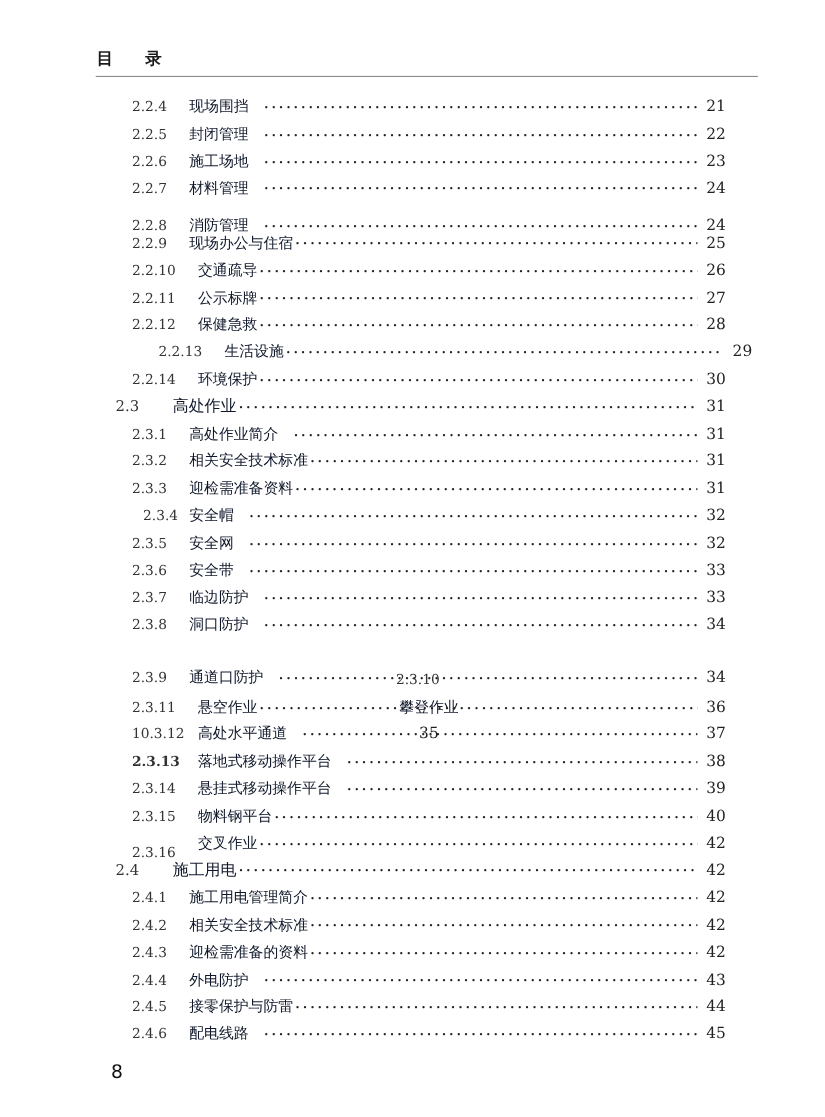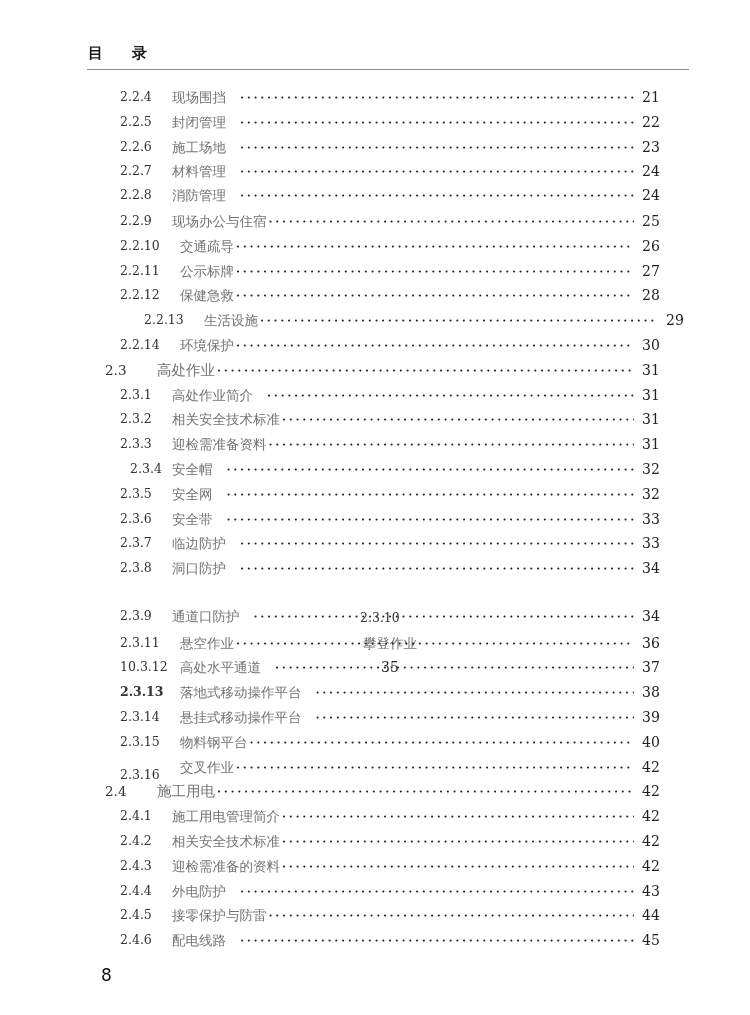--- a/index.html
+++ b/index.html
@@ -50,21 +50,21 @@
     }
     .num {
       font-family: "DejaVu Serif", "Liberation Serif", serif;
       font-size: 12.5px;
       color: #333;
       white-space: nowrap;
     }
     .title {
       font-family: "DejaVu Sans", "Liberation Sans", sans-serif;
       font-size: 13.5px;
-      color: #737373;
+      color: #0f172a;
       white-space: nowrap;
     }
     .dots {
       flex: 1;
       overflow: hidden;
       white-space: nowrap;
       font-size: 9px;
       letter-spacing: 1.5px;
       color: #222;
       margin-left: 4px;
@@ -115,21 +115,21 @@
       <span class="title">施工场地</span>
       <span class="dots" style="margin-left: 14px; font-size: 7px; letter-spacing: 2.6px;">••••••••••••••••••••••••••••••••••••••••••••••••••••••••••••••••••••••••••••••••••••••••••••••••••••••••••••••••••••••••</span>
       <span class="page">23</span>
     </div>
     <div class="row" style="left: 120px; top: 74.4px; width: 540px;">
       <span class="num" style="width: 52px;">2.2.7</span>
       <span class="title">材料管理</span>
       <span class="dots" style="margin-left: 14px; font-size: 7px; letter-spacing: 2.6px;">••••••••••••••••••••••••••••••••••••••••••••••••••••••••••••••••••••••••••••••••••••••••••••••••••••••••••••••••••••••••</span>
       <span class="page">24</span>
     </div>
-    <div class="row" style="left: 120px; top: 98px; width: 540px; align-items: center;">
+    <div class="row" style="left: 120px; top: 108px; width: 540px; align-items: center;">
       <span class="num" style="width: 52px;">2.2.8</span>
       <span class="title">消防管理</span>
       <span class="dots" style="margin-left: 14px; font-size: 7px; letter-spacing: 2.6px;">••••••••••••••••••••••••••••••••••••••••••••••••••••••••••••••••••••••••••••••••••••••••••••••••••••••••••••••••••••••••</span>
       <span class="page">24</span>
     </div>
     <div class="row" style="left: 120px; top: 124px; width: 540px;">
       <span class="num" style="width: 52px;">2.2.9</span>
       <span class="title">现场办公与住宿</span>
       <span class="dots" style="margin-left: 2px; font-size: 7px; letter-spacing: 2.6px;">••••••••••••••••••••••••••••••••••••••••••••••••••••••••••••••••••••••••••••••••••••••••••••••••••••••••••••••••••••••••</span>
       <span class="page">25</span>

